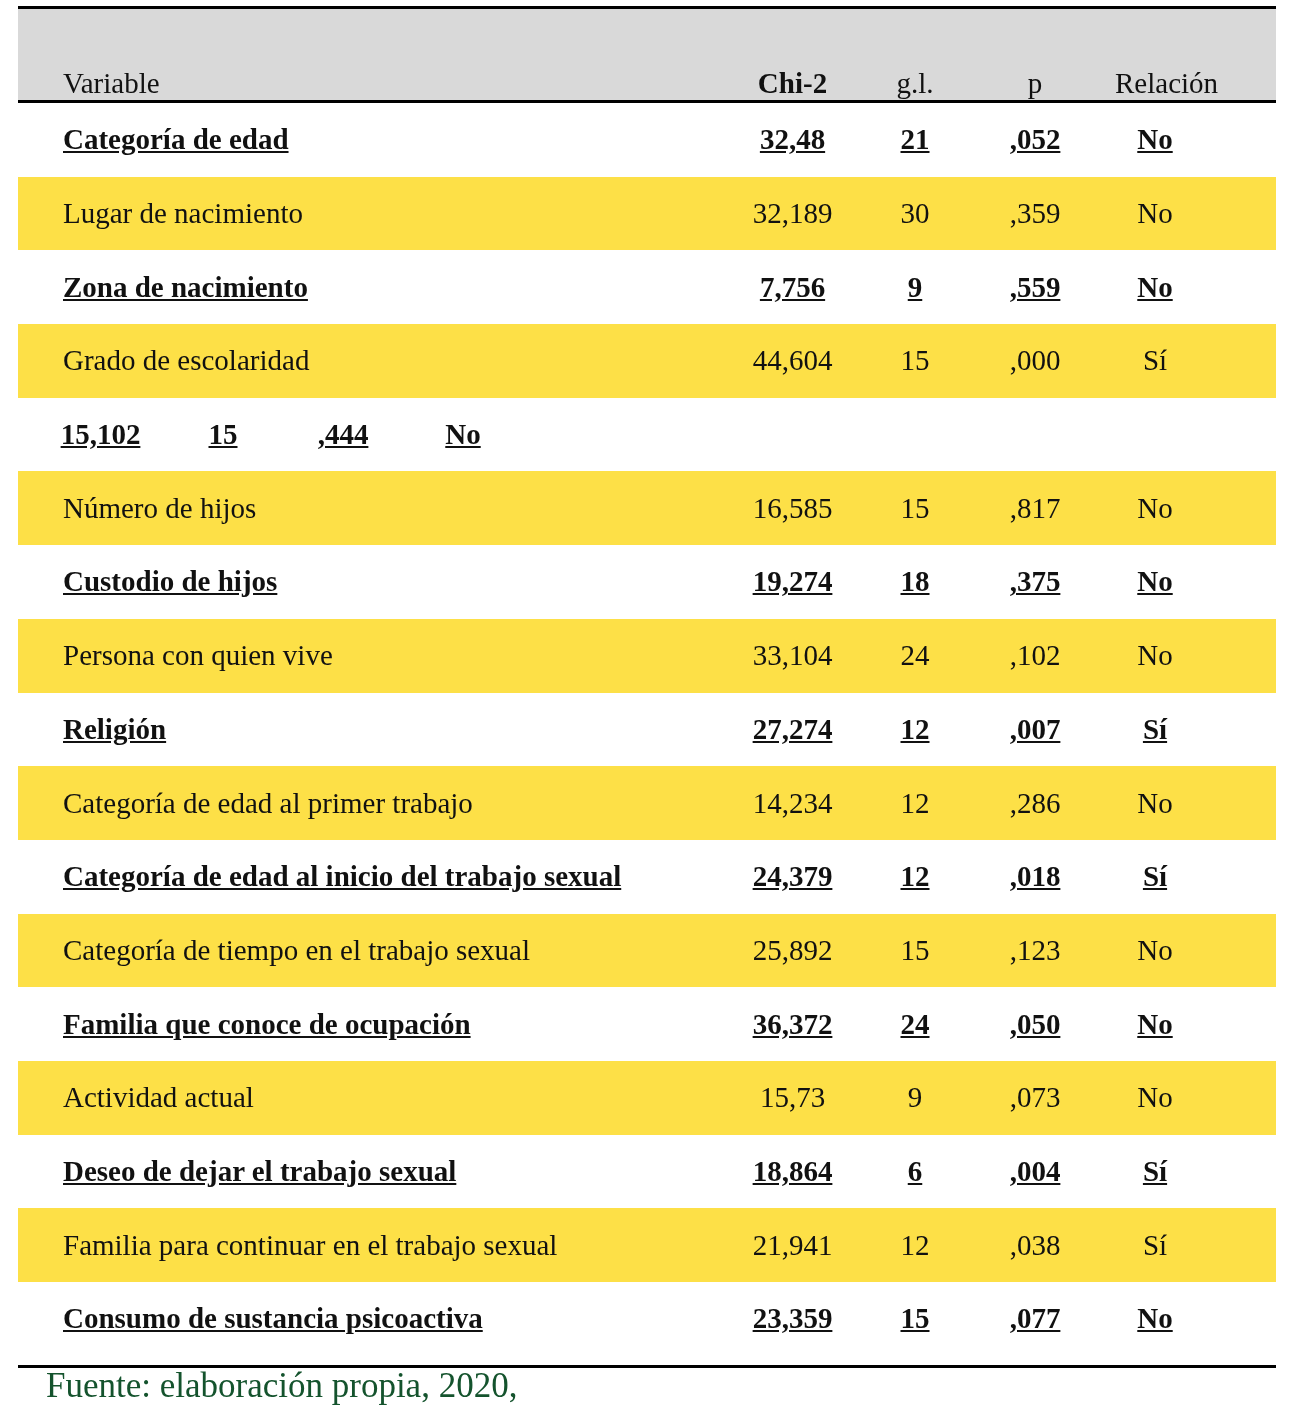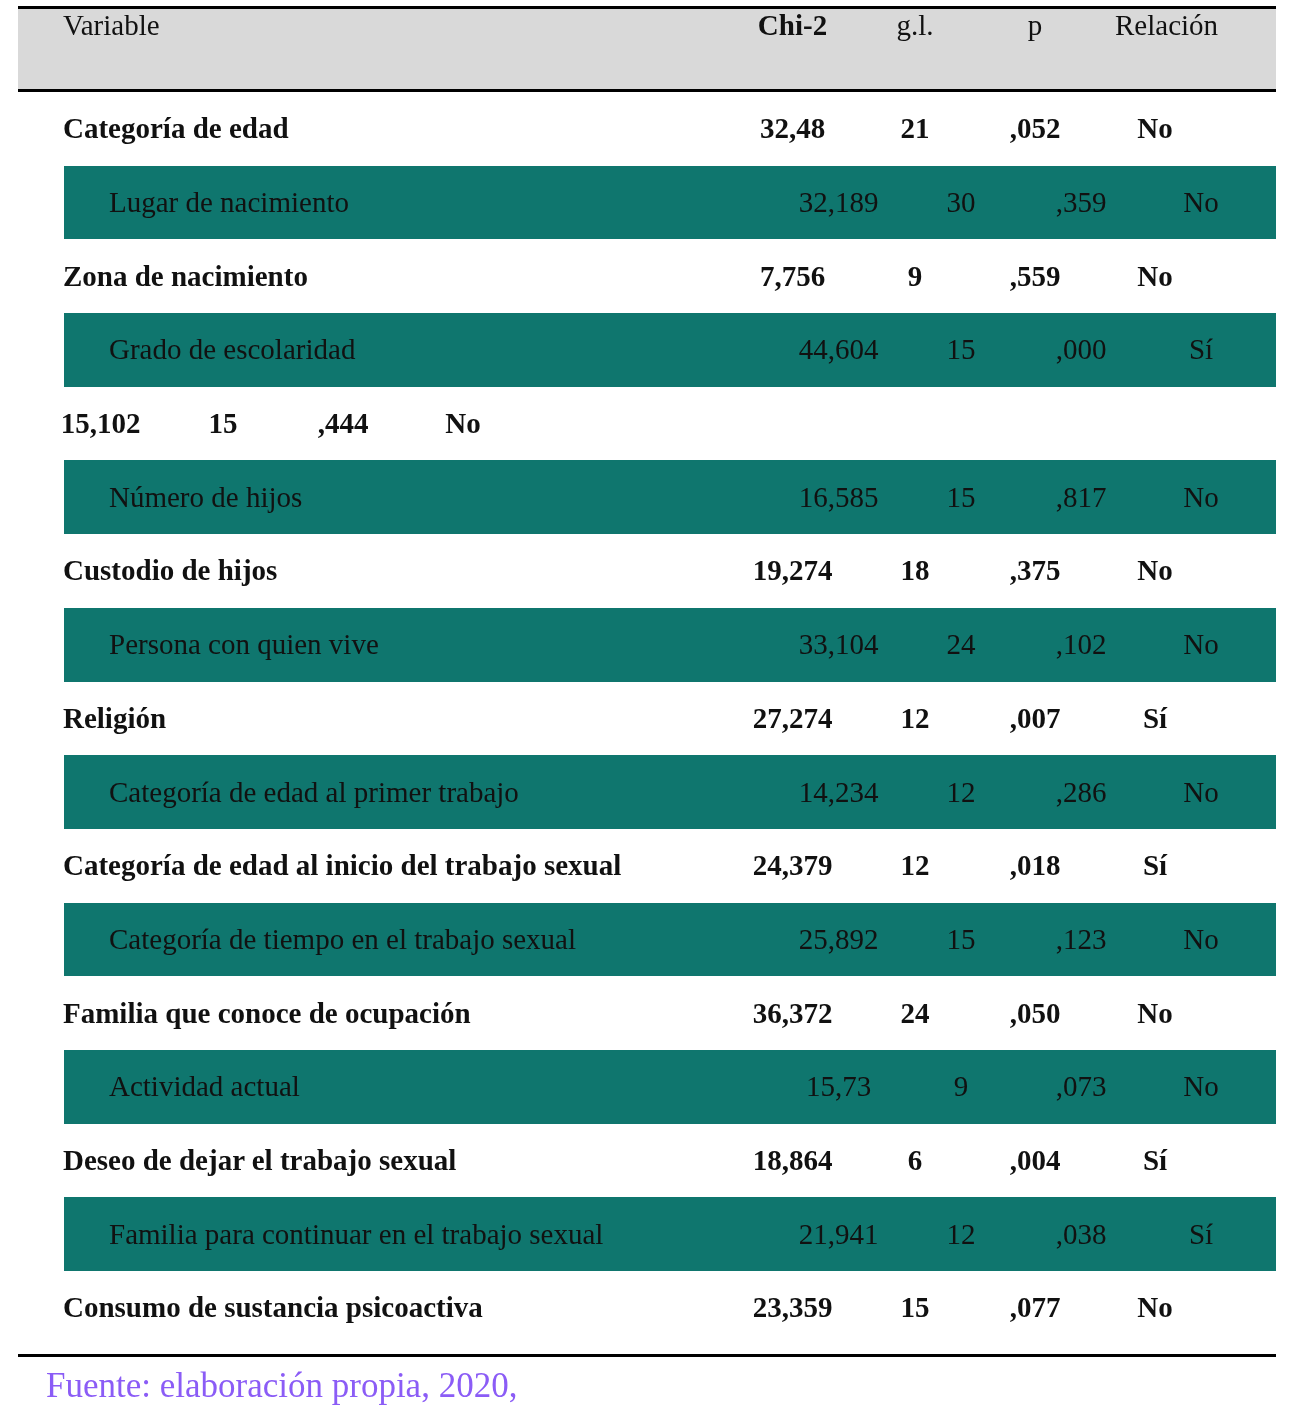--- a/index.html
+++ b/index.html
@@ -19,42 +19,42 @@
       position: absolute;
       left: 18px;
       top: 6px;
       width: 1258px;
     }
     .rule-top {
       height: 3px;
       background: #000;
     }
     .header-row {
-      height: 80px;
+      height: 91px;
       background: #d9d9d9;
       display: flex;
-      align-items: flex-start;
+      align-items: flex-end;
       font-size: 29px;
     }
     .rule-mid {
       height: 3px;
       background: #000;
     }
     .row {
       height: 73.7px;
       display: flex;
       align-items: center;
       font-size: 29px;
     }
     .row.shaded {
-      background: #0f766e;
-      margin-left: 46px;
+      background: #fde047;
     }
     .row.bold {
       font-weight: bold;
+      text-decoration: underline;
     }
     .rule-bottom {
       height: 3px;
       background: #000;
       margin-top: 9px;
     }
     .c-var {
       width: 692px;
       padding-left: 45px;
       box-sizing: border-box;
@@ -78,21 +78,21 @@
       text-align: center;
       white-space: nowrap;
     }
     .header-row .c-chi { width: 165px; font-weight: bold; }
     .footnote {
       position: absolute;
       left: 46px;
       top: 1366px;
       font-size: 35px;
       font-family: "Liberation Serif", "DejaVu Serif", serif;
-      color: #8b5cf6;
+      color: #14532d;
     }
   </style>
 </head>
 <body>
 
 <div class="table-wrap">
   <div class="rule-top"></div>
   <div class="header-row">
     <div class="c-var">Variable</div>
     <div class="c-chi">Chi-2</div>

